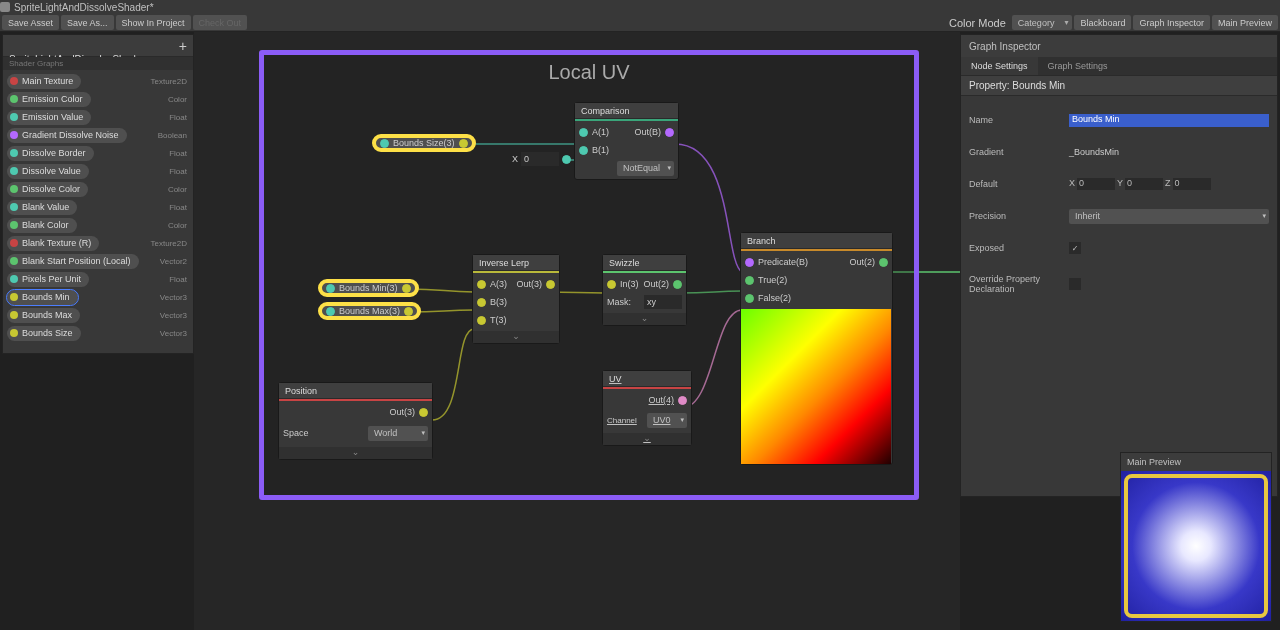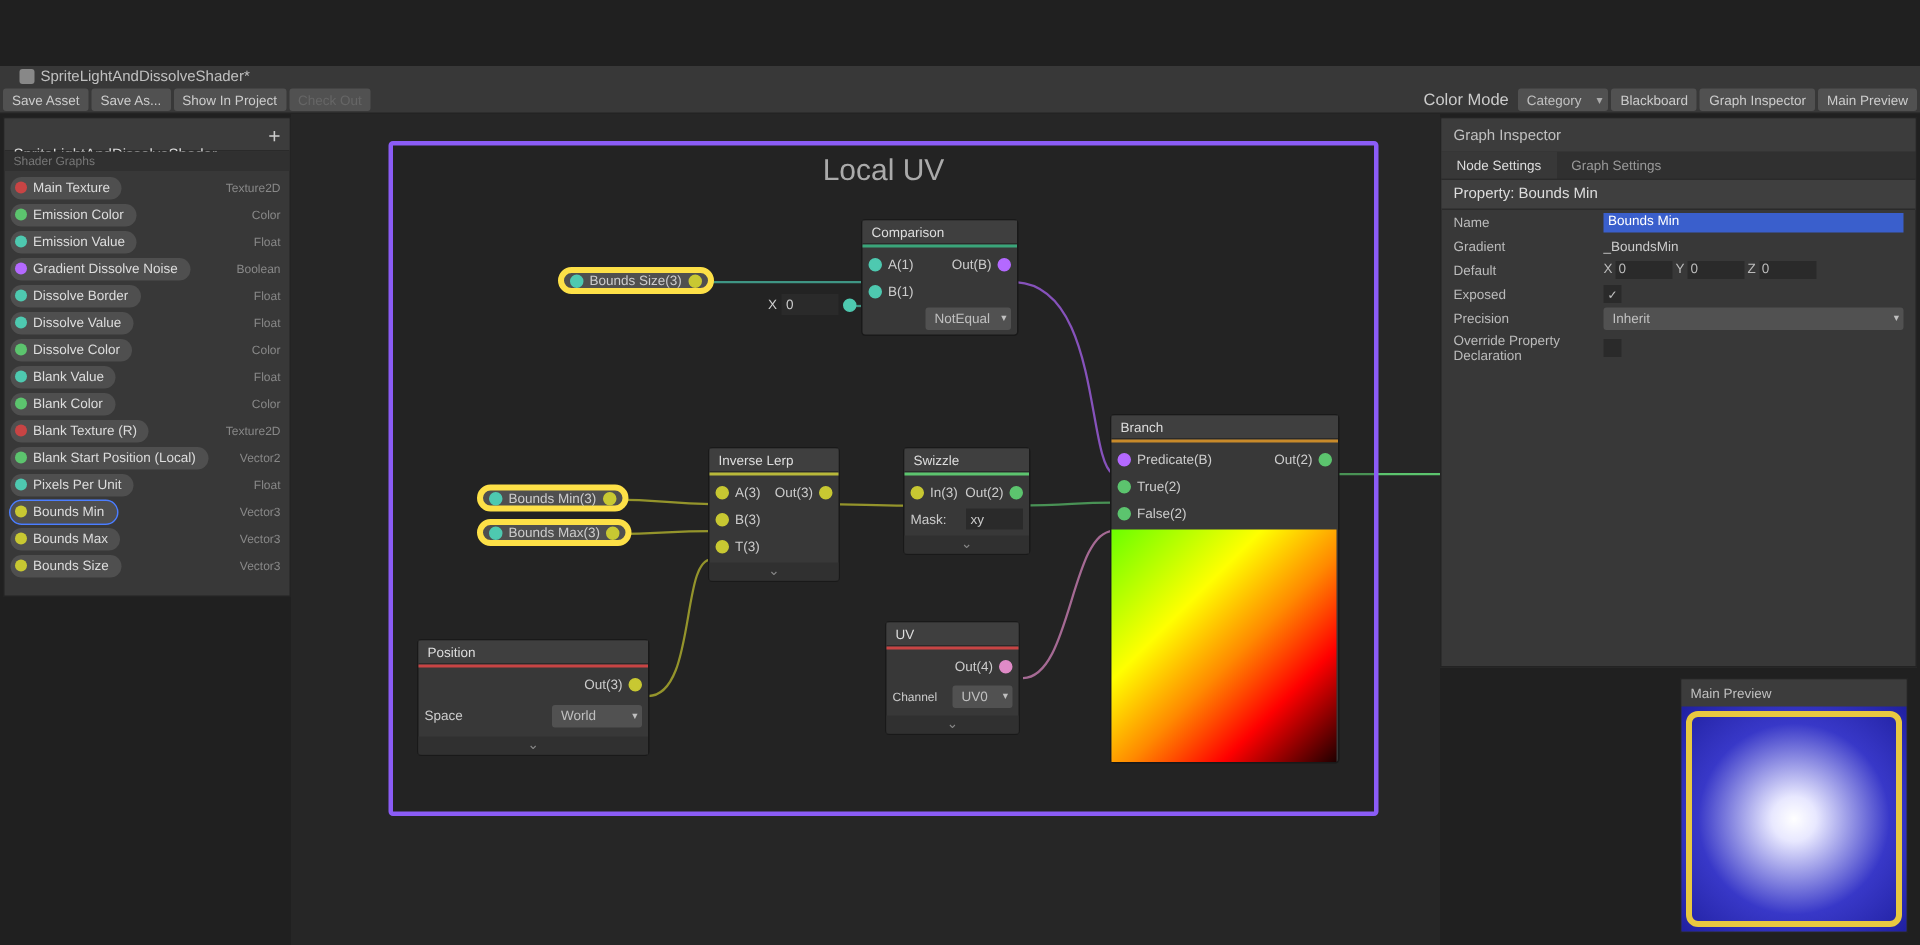--- a/index.html
+++ b/index.html
@@ -1,17 +1,17 @@
 <!DOCTYPE html>
 <html><head>
 <meta charset="utf-8">
 <style>
 *{box-sizing:border-box;margin:0;padding:0;font-family:Arial,sans-serif;font-size:10px;color:#c0c0c0;}
 body{background:#202020;width:1280px;height:630px;overflow:hidden;position:relative;}
-.titlebar{height:14px;background:#383838;display:flex;align-items:center;padding:0 13px;font-size:9px;color:#ccc;margin-top:44px;}
+.titlebar{height:14px;background:#383838;display:flex;align-items:center;padding:0 0;font-size:9px;color:#ccc;}
 .unity-icon{width:10px;height:10px;background:#888;margin-right:4px;border-radius:2px;}
 .toolbar{height:18px;background:#383838;border-bottom:1px solid #232323;display:flex;align-items:center;padding:0 2px;gap:2px;}
 .tb-btn{background:#515151;height:15px;padding:0 6px;display:flex;align-items:center;font-size:9px;color:#ccc;border-radius:2px;cursor:pointer;}
 .tb-btn.disabled{color:#666;}
 .tb-spacer{flex:1;}
 .tb-label{font-size:11px;color:#ccc;padding:0 4px;}
 .tb-dropdown{background:#515151;height:15px;padding:0 18px 0 6px;display:flex;align-items:center;font-size:9px;position:relative;border-radius:2px;}
 .tb-dropdown:after{content:"▾";position:absolute;right:4px;font-size:8px;color:#aaa;}
 .main{display:flex;height:598px;}
 .blackboard{width:192px;background:#383838;border:1px solid #232323;display:flex;flex-direction:column;margin:2px 0 0 2px;height:320px;}
@@ -23,21 +23,21 @@
 .bb-list::-webkit-scrollbar{width:10px;}
 .bb-list::-webkit-scrollbar-track{background:#2a2a2a;}
 .bb-list::-webkit-scrollbar-thumb{background:#555;border-radius:5px;}
 .prop{display:flex;align-items:center;height:18px;padding:0 2px;}
 .prop-pill{background:#4f4f4f;border-radius:9px;height:15px;display:flex;align-items:center;padding:0 8px 0 3px;gap:4px;}
 .prop-pill.sel{outline:1px solid #4c7eff;}
 .prop-dot{width:8px;height:8px;border-radius:50%;}
 .prop-name{font-size:9px;color:#ddd;white-space:nowrap;}
 .prop-type{font-size:8px;color:#888;margin-left:auto;padding-right:2px;}
 .canvas{flex:1;position:relative;background:#262626;}
-.group-box{position:absolute;border:3px solid #8b5cf6;background:rgba(30,30,30,0.3);border-radius:3px;}
+.group-box{position:absolute;border:5px solid #8b5cf6;background:rgba(30,30,30,0.3);border-radius:3px;}
 .group-title{text-align:center;font-size:20px;color:#aaa;padding:6px 0;}
 .node{position:absolute;background:#383838;border:1px solid #191919;border-radius:3px;min-width:80px;}
 .node-head{background:#3f3f3f;height:16px;display:flex;align-items:center;padding:0 6px;font-size:9px;color:#ddd;border-bottom:1px solid #2a2a2a;}
 .node-body{padding:2px 0;}
 .node-row{display:flex;height:18px;align-items:center;padding:0 4px;position:relative;}
 .port{width:9px;height:9px;border-radius:50%;border:1px solid #888;}
 .port.in{margin-right:4px;}
 .port.out{margin-left:4px;}
 .port.cyan{background:#4ec9b0;border-color:#4ec9b0;}
 .port.yellow{background:#c8c832;border-color:#c8c832;}
@@ -59,21 +59,21 @@
 .preview-box{width:150px;height:155px;background:linear-gradient(135deg,#6aff00 0%,#ffff00 33%,#ff8800 55%,#ff0000 75%,#200000 100%);}
 .chip{position:absolute;background:#4f4f4f;border-radius:10px;height:18px;display:flex;align-items:center;padding:0 4px;gap:4px;border:4px solid #fde047;}
 .chip .port{width:9px;height:9px;}
 .right-panel{width:320px;display:flex;flex-direction:column;}
 .inspector{background:#383838;border:1px solid #232323;margin:2px 2px 0 0;}
 .insp-title{height:22px;display:flex;align-items:center;padding:0 8px;font-size:10px;background:#3c3c3c;}
 .insp-tabs{display:flex;border-bottom:1px solid #2a2a2a;background:#303030;}
 .insp-tab{padding:4px 10px;font-size:9px;color:#999;cursor:pointer;}
 .insp-tab.active{background:#383838;color:#ddd;}
 .insp-sect{background:#3f3f3f;padding:4px 8px;font-size:10px;color:#ddd;border-bottom:1px solid #2a2a2a;}
-.insp-row{display:flex;align-items:center;height:16px;padding:0 8px;}
+.insp-row{display:flex;align-items:center;height:16px;padding:0 8px;margin-top:16px;}
 .insp-label{width:100px;font-size:9px;color:#bbb;}
 .insp-val{flex:1;font-size:9px;color:#ccc;}
 .insp-input{background:#2a2a2a;flex:1;height:13px;font-size:9px;color:#ccc;padding:0 3px;}
 .insp-input.sel{background:#3a5fcc;color:#fff;}
 .insp-xyz{display:flex;gap:2px;flex:1;}
 .insp-xyz span{font-size:9px;color:#bbb;}
 .insp-xyz .fv{background:#2a2a2a;width:38px;height:12px;font-size:9px;padding:0 2px;}
 .insp-check{width:12px;height:12px;background:#2a2a2a;display:flex;align-items:center;justify-content:center;font-size:8px;}
 .main-preview{position:absolute;bottom:8px;right:8px;width:152px;background:#383838;border:1px solid #232323;}
 .mp-head{height:18px;padding:0 6px;display:flex;align-items:center;font-size:9px;background:#3c3c3c;}
@@ -356,21 +356,21 @@
           </div>
         <div class="node-row" style="height:24px;">
             <span class="row-label">Space</span>
             <span class="row-spacer"></span>
             <div class="node-dd" style="width:60px;">World</div>
           </div>
       </div>
       <div class="collapse">⌄</div>
     </div>
 
-    <div class="node" style="left:396px;top:338px;width:90px;">
+    <div class="node" style="left:408px;top:338px;width:90px;text-decoration:underline;">
       <div class="node-head">UV</div>
       <div class="accent red"></div>
       <div class="node-body">
         <div class="node-row">
             <span class="row-spacer"></span>
             <span class="row-label">Out(4)</span>
             <span class="port pink out"></span>
           </div>
         <div class="node-row" style="height:22px;">
             <span class="row-label" style="font-size:8px">Channel</span>
@@ -403,26 +403,26 @@
         <div class="insp-xyz">
           <span>X</span>
             <span class="fv">0</span>
           <span>Y</span>
             <span class="fv">0</span>
           <span>Z</span>
             <span class="fv">0</span>
         </div>
       </div>
       <div class="insp-row">
+          <span class="insp-label">Precision</span>
+          <div class="node-dd" style="flex:1">Inherit</div>
+        </div>
+      <div class="insp-row">
           <span class="insp-label">Exposed</span>
           <span class="insp-check">✓</span>
-        </div>
-      <div class="insp-row">
-          <span class="insp-label">Precision</span>
-          <div class="node-dd" style="flex:1">Inherit</div>
         </div>
       <div class="insp-row" style="height:24px;">
           <span class="insp-label" style="line-height:10px">Override Property Declaration</span>
           <span class="insp-check"></span>
         </div>
       <div style="height:200px"></div>
     </div>
   </div>
 </div>
 

